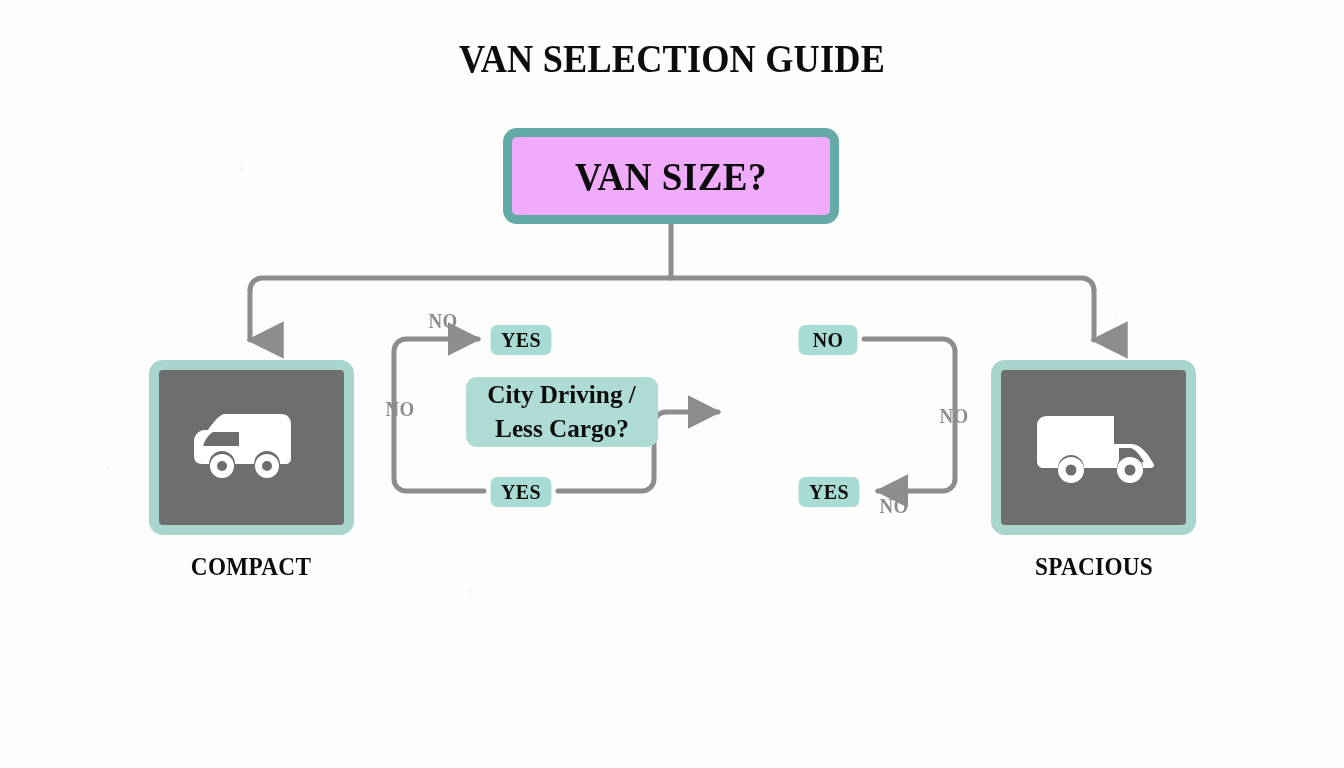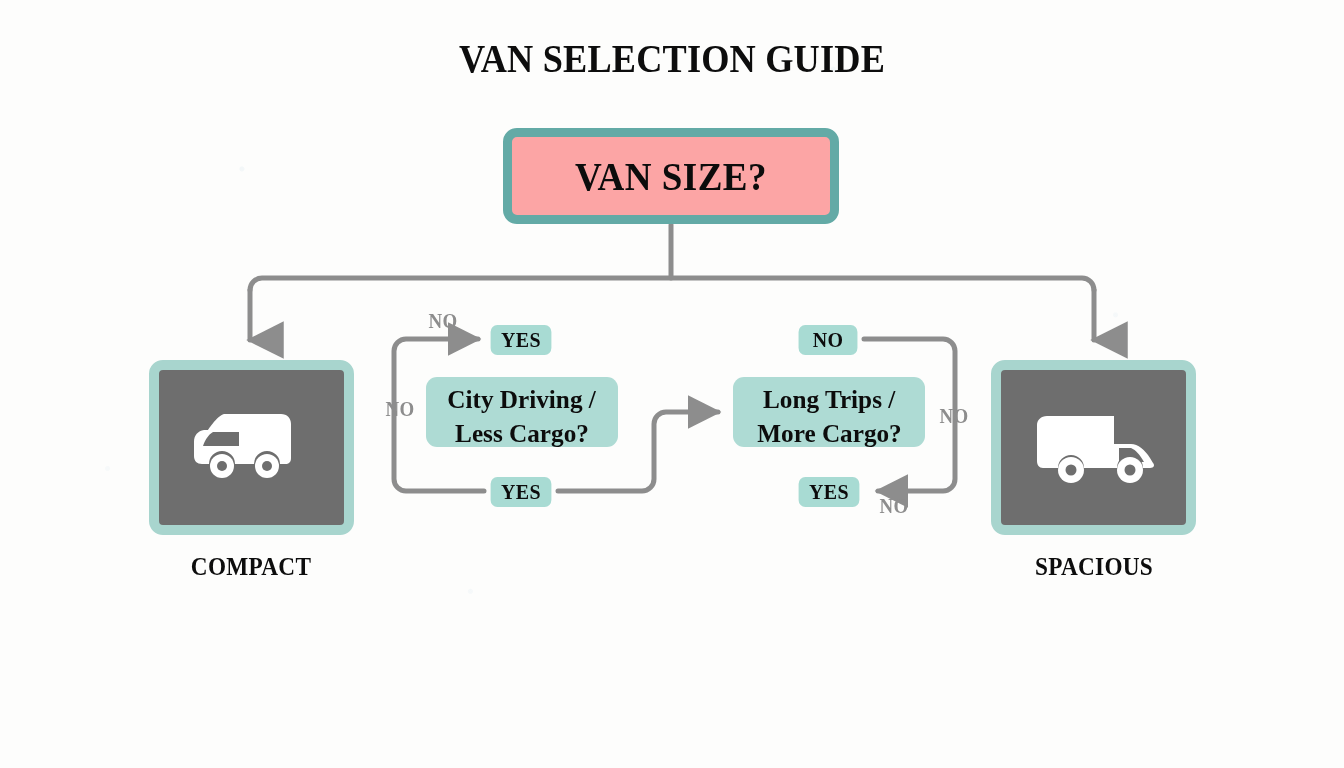--- a/index.html
+++ b/index.html
@@ -46,21 +46,21 @@
   }
 
   
   #root-node {
     position: absolute;
     left: 503px;
     top: 128px;
     width: 336px;
     height: 96px;
     box-sizing: border-box;
-    background: #fca5a5;
+    background: #f0abfc;
     border: 9px solid #63aaa6;
     border-radius: 14px;
     display: flex;
     align-items: center;
     justify-content: center;
   }
   #root-node .label {
     font-size: 39px;
     font-weight: 700;
     color: #0c0c0c;
@@ -107,24 +107,25 @@
   #label-spacious { left: 924px; top: 553px; }
 
   
   .decision-box {
     position: absolute;
     background: #aedbd4;
     border-radius: 11px;
     display: flex;
     flex-direction: column;
     align-items: center;
-    justify-content: flex-start;
+    justify-content: center;
     text-align: center;
     padding: 6px 14px;
     box-sizing: border-box;
+    margin-left: 40px;
   }
   .decision-box .line {
     font-size: 26px;
     font-weight: 700;
     color: #0c0c0c;
     line-height: 1.32;
     white-space: nowrap;
     transform: scaleX(.97);
   }
   #decision-left  { left: 426px; top: 377px; width: 192px; height: 70px; }
@@ -205,24 +206,20 @@
 
   <div id="root-node">
     <span class="label">VAN SIZE?</span>
   </div>
 
   <div id="decision-left" class="decision-box">
     <span class="line">City Driving /</span>
     <span class="line">Less Cargo?</span>
   </div>
 
-  <div id="decision-right" class="decision-box">
-    <span class="line">Long Trips /</span>
-    <span class="line">More Cargo?</span>
-  </div>
 
   <div id="badge-left-top" class="badge">YES</div>
   <div id="badge-left-bottom" class="badge">YES</div>
   <div id="badge-right-top" class="badge">NO</div>
   <div id="badge-right-bottom" class="badge">YES</div>
 
   <div id="edge-no-1" class="edge-label">NO</div>
   <div id="edge-no-2" class="edge-label">NO</div>
   <div id="edge-no-3" class="edge-label">NO</div>
   <div id="edge-no-4" class="edge-label">NO</div>

